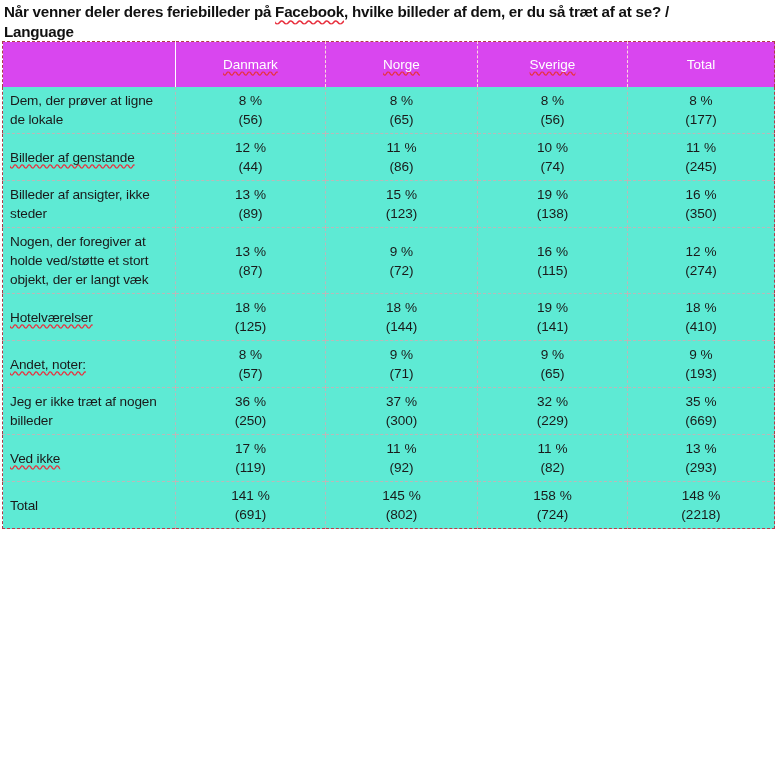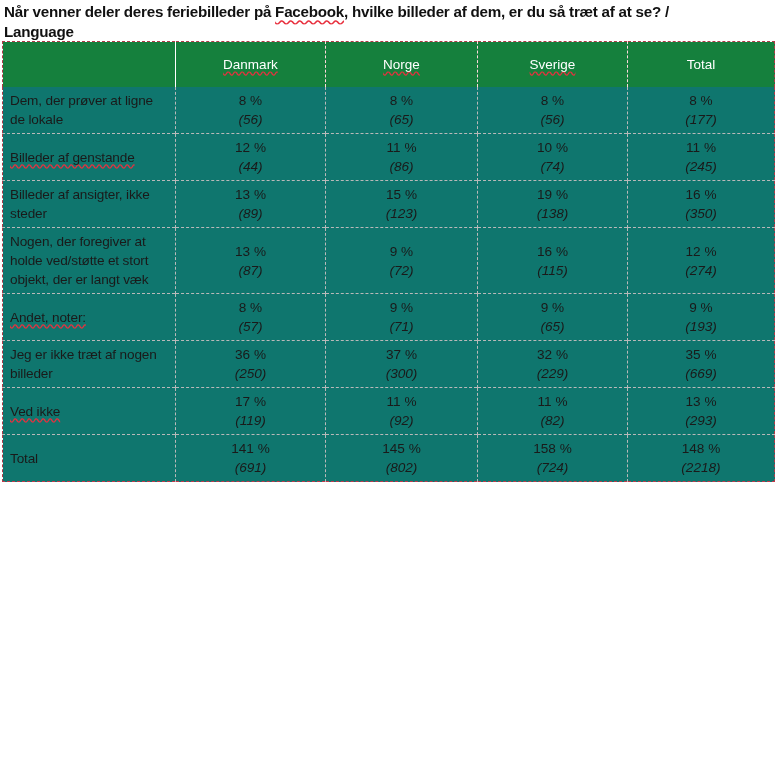--- a/index.html
+++ b/index.html
@@ -47,57 +47,57 @@
     border-left: 1.5px dashed #b03a48;
     border-right: 1.5px dashed #b03a48;
   }
   .tbl col.c0 { width: 173px; }
   .tbl col.c1 { width: 150px; }
   .tbl col.c2 { width: 152px; }
   .tbl col.c3 { width: 150px; }
   .tbl col.c4 { width: 147px; }
 
   thead th {
-    background: #15803d;
+    background: #d946ef;
     color: #ffffff;
     font-size: 13.5px;
     font-weight: normal;
     height: 45px;
     padding: 0;
     text-align: center;
     vertical-align: middle;
     border-right: 1px dashed #ffd9dd;
   }
   thead th.first { border-right: 1px solid #ffffff; }
   thead th.last  { border-right: none; }
 
   tbody td {
     border-top: 1px dashed #b9b9b9;
     border-right: 1px dashed #b9b9b9;
     padding: 0;
     font-size: 13.6px;
     line-height: 19px;
     vertical-align: middle;
-    background: #0f766e;
+    background: #5eead4;
     margin-left: 34px;
   }
   tbody td.last { border-right: none; }
   tbody tr:first-child td { border-top: none; }
 
   td.label {
     text-align: left;
     padding: 4px 6px 4px 7px;
     letter-spacing: -0.15px;
   }
   td.val {
     text-align: center;
     padding: 4px 2px;
   }
   .pct  { display: block; }
-  .cnt  { display: block; font-style: italic; }
+  .cnt  { display: block; }
 </style>
 </head>
 <body>
 
 <div class="page">
 
   <div class="title-block">
     <span id="title1">Når venner deler deres feriebilleder på <span class="spell">Facebook</span>, hvilke billeder af dem, er du så træt af at se? /</span><br>
     <span>Language</span>
   </div>
@@ -190,20 +190,39 @@
           <td class="val">
             <span class="pct">16 %</span>
             <span class="cnt">(115)</span>
           </td>
           <td class="val last">
             <span class="pct">12 %</span>
             <span class="cnt">(274)</span>
           </td>
         </tr>
         <tr>
+          <td class="label"><span class="spell">Hotelværelser</span></td>
+          <td class="val">
+            <span class="pct">18 %</span>
+            <span class="cnt">(125)</span>
+          </td>
+          <td class="val">
+            <span class="pct">18 %</span>
+            <span class="cnt">(144)</span>
+          </td>
+          <td class="val">
+            <span class="pct">19 %</span>
+            <span class="cnt">(141)</span>
+          </td>
+          <td class="val last">
+            <span class="pct">18 %</span>
+            <span class="cnt">(410)</span>
+          </td>
+        </tr>
+        <tr>
           <td class="label"><span class="spell">Andet, noter:</span></td>
           <td class="val">
             <span class="pct">8 %</span>
             <span class="cnt">(57)</span>
           </td>
           <td class="val">
             <span class="pct">9 %</span>
             <span class="cnt">(71)</span>
           </td>
           <td class="val">

